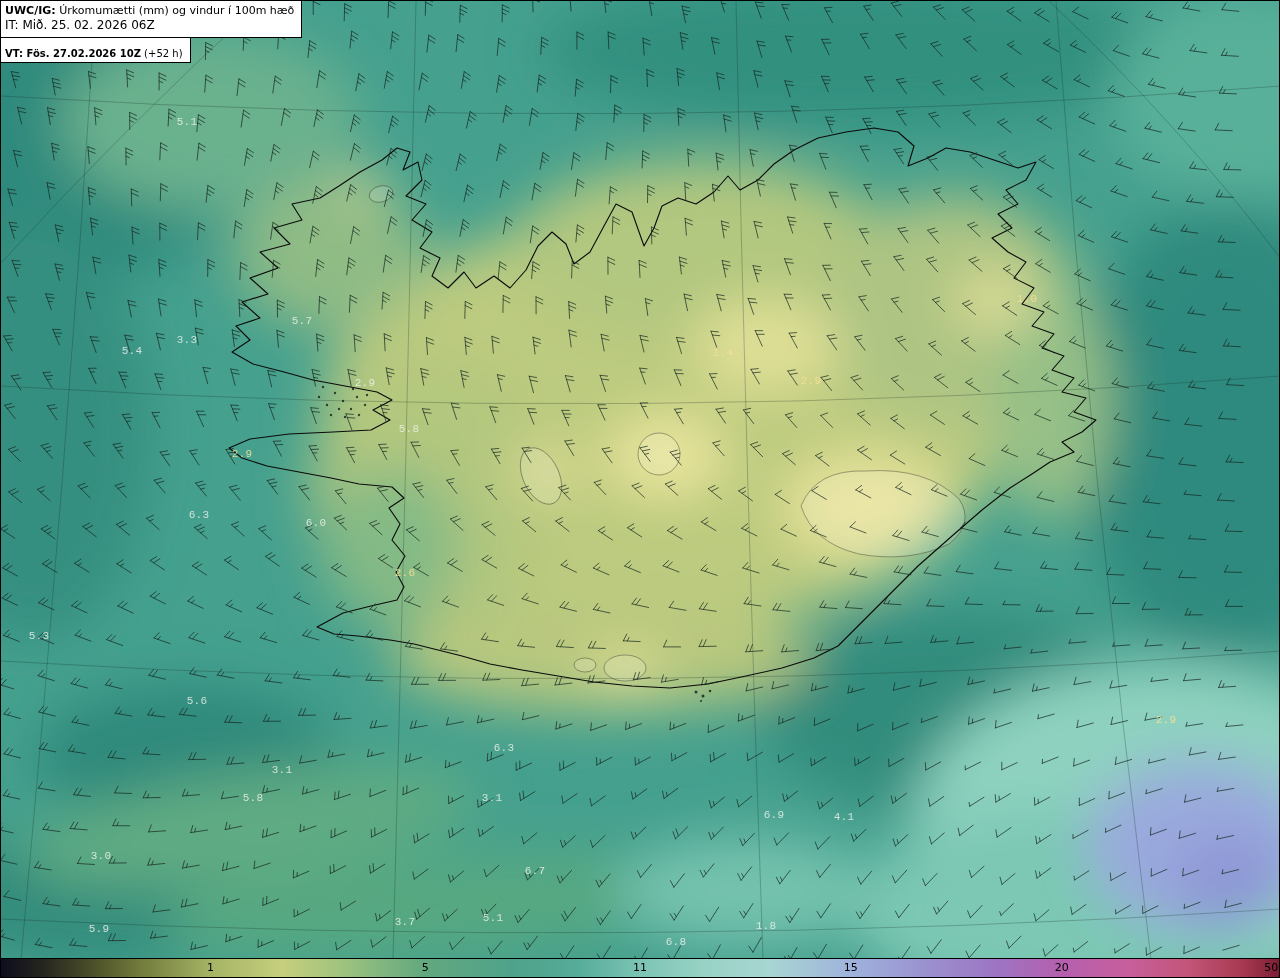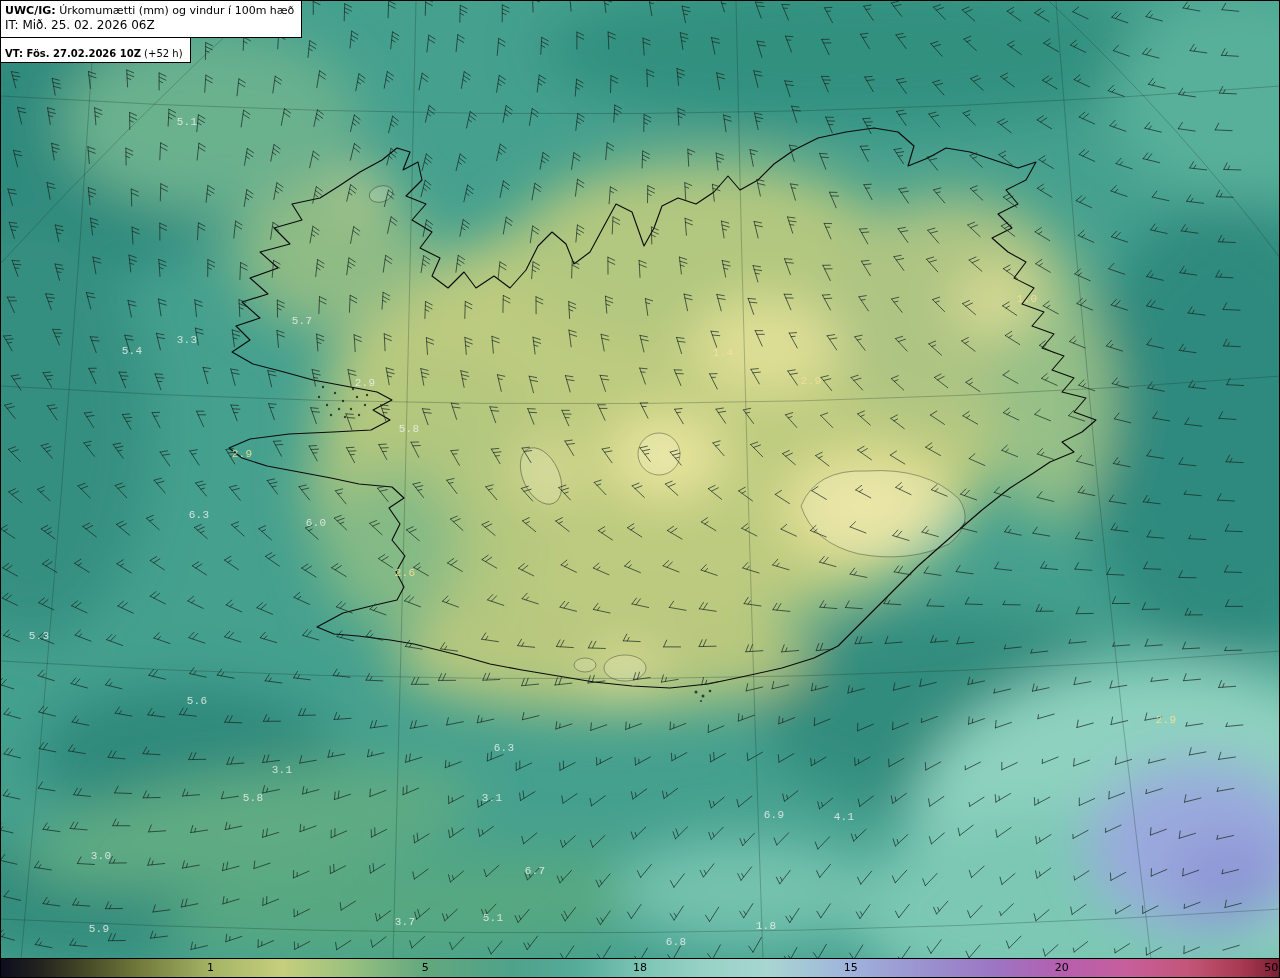--- a/index.html
+++ b/index.html
@@ -162,20 +162,20 @@
       <div class="hline2">IT: Mið. 25. 02. 2026 06Z</div>
     </div>
     <div class="hbox vt"><b>VT: Fös. 27.02.2026 10Z</b><span> (+52 h)</span></div>
   </div>
 
   <div class="colorbar">
     <div id="cb-grad" class="cb-grad" style="background: linear-gradient(to right, rgb(13, 13, 30) 0%, rgb(35, 35, 31) 3%, rgb(74, 78, 40) 7%, rgb(115, 124, 60) 11%, rgb(164, 180, 101) 16.4%, rgb(198, 207, 125) 22%, rgb(156, 194, 126) 27%, rgb(127, 181, 127) 30%, rgb(98, 168, 126) 33.2%, rgb(79, 162, 138) 40%, rgb(85, 171, 153) 45%, rgb(124, 196, 180) 50%, rgb(151, 210, 197) 55%, rgb(168, 214, 210) 60%, rgb(159, 179, 220) 66.5%, rgb(154, 147, 208) 72%, rgb(157, 116, 194) 78%, rgb(181, 95, 174) 83%, rgb(199, 95, 157) 88%, rgb(194, 85, 119) 93%, rgb(168, 58, 82) 97%, rgb(124, 31, 53) 100%);"></div>
     <div id="cb-ticks" class="cb-ticks">
         <span class="cbtick" style="left: 16.4%;">1</span>
         <span class="cbtick" style="left: 33.2%;">5</span>
-        <span class="cbtick" style="left: 50%;">18</span>
+        <span class="cbtick" style="left: 50%;">11</span>
         <span class="cbtick" style="left: 66.5%;">15</span>
         <span class="cbtick" style="left: 83%;">20</span>
         <span class="cbtick" style="left: 99.4%;">50</span>
       </div>
   </div>
 
 </div>
 
 </body></html>

